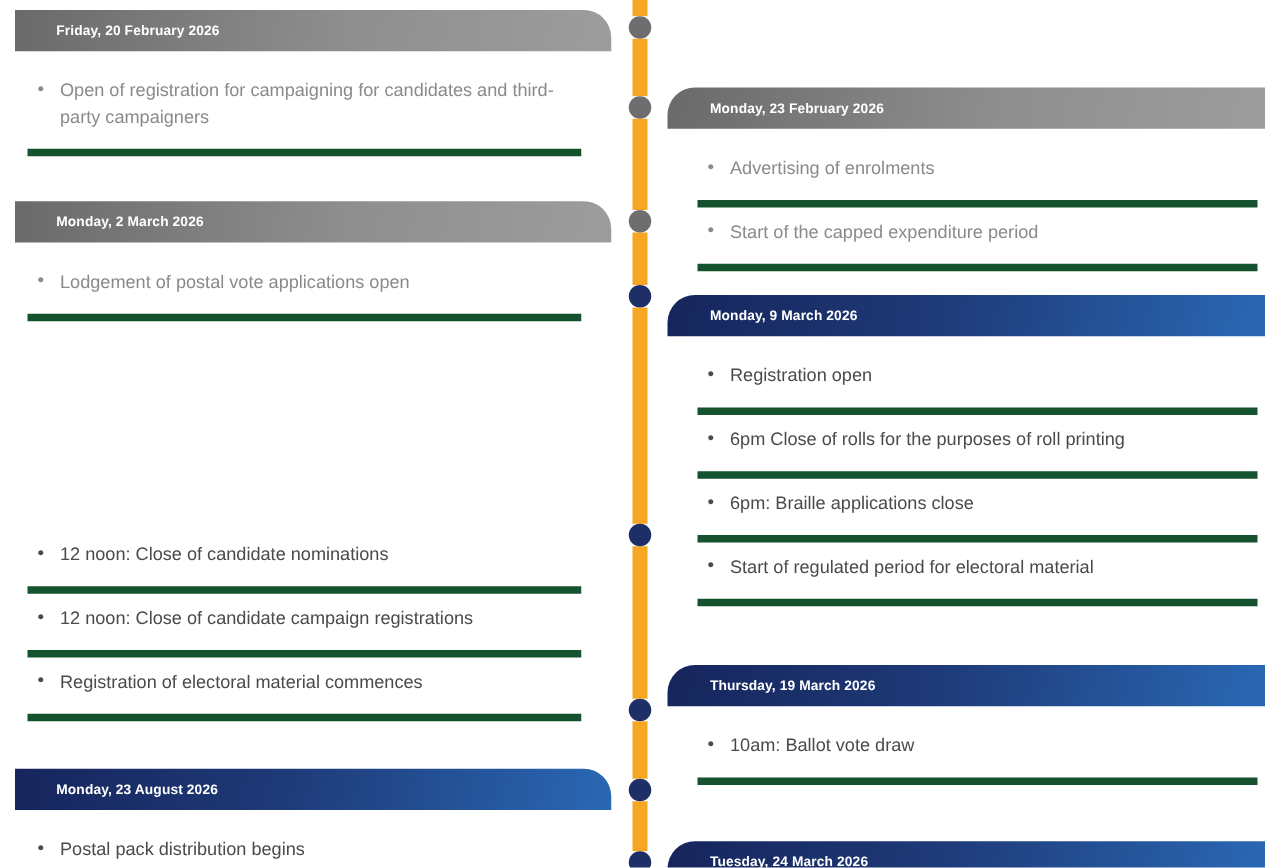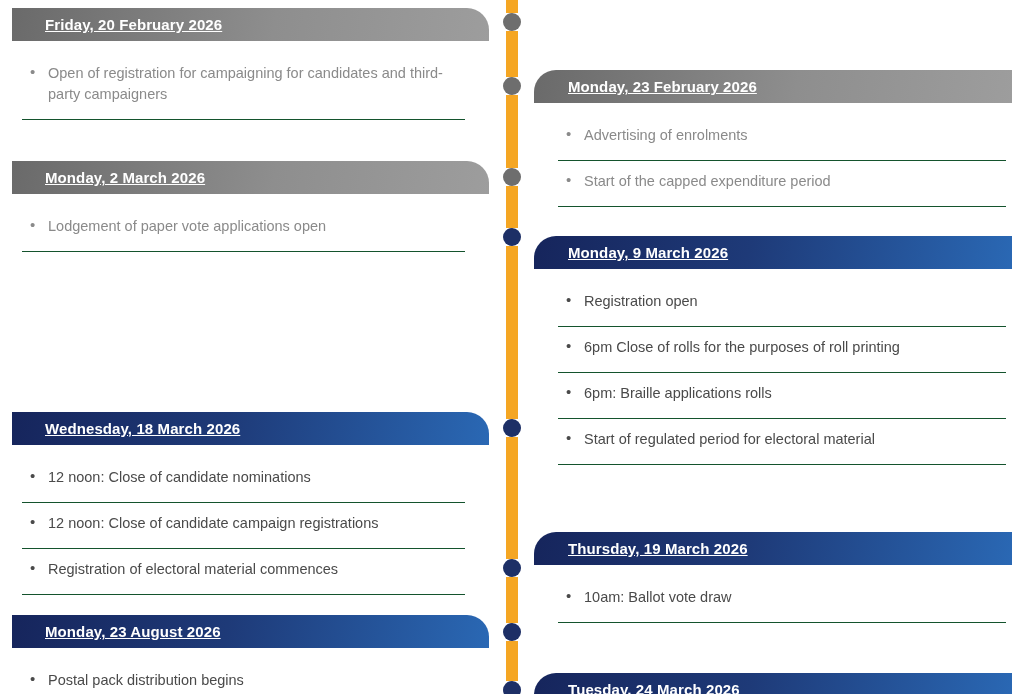--- a/index.html
+++ b/index.html
@@ -56,25 +56,24 @@
   
   .tl-card {
     position: absolute;
     width: 100%;
   }
   .card-header {
     height: 33px;
     display: flex;
     align-items: center;
     color: #ffffff;
-    font-size: 15px;
+    font-size: 11px;
     font-weight: bold;
     letter-spacing: 0.1px;
     white-space: nowrap;
-    text-decoration: underline;
   }
 
   
   #left-column .card-header {
     border-top-right-radius: 22px;
     padding-left: 33px;
     margin-left: 12px;
     width: 477px;
   }
   
@@ -96,21 +95,21 @@
   }
   #left-column .card-body { padding-left: 22px; padding-right: 25px; }
   #right-column .card-body { padding-left: 24px; padding-right: 18px; }
 
   .bullet-item {
     list-style: none;
     position: relative;
     padding: 10px 0 14px 26px;
     font-size: 14.5px;
     line-height: 1.45;
-    border-bottom: 1px solid #14532d;
+    border-bottom: 6px solid #14532d;
   }
   .bullet-item::before {
     content: "\2022";
     position: absolute;
     left: 8px;
     top: 8px;
     font-size: 15px;
   }
   .tl-card.gray .bullet-item { color: #8a8a8a; }
   .tl-card.gray .bullet-item::before { color: #8a8a8a; }
@@ -142,25 +141,24 @@
 <div id="left-column">
     <div class="tl-card gray" style="top: 8px;">
       <div class="card-header">Friday, 20 February 2026</div>
       <ul class="card-body">
         <li class="bullet-item">Open of registration for campaigning for candidates and third-party campaigners</li>
       </ul>
     </div>
     <div class="tl-card gray" style="top: 161px;">
       <div class="card-header">Monday, 2 March 2026</div>
       <ul class="card-body">
-        <li class="bullet-item">Lodgement of paper vote applications open</li>
+        <li class="bullet-item">Lodgement of postal vote applications open</li>
       </ul>
     </div>
     <div class="tl-card navy" style="top: 412px;">
-      <div class="card-header">Wednesday, 18 March 2026</div>
       <ul class="card-body">
         <li class="bullet-item">12 noon: Close of candidate nominations</li>
         <li class="bullet-item">12 noon: Close of candidate campaign registrations</li>
         <li class="bullet-item">Registration of electoral material commences</li>
       </ul>
     </div>
     <div class="tl-card navy" style="top: 615px;">
       <div class="card-header">Monday, 23 August 2026</div>
       <ul class="card-body">
         <li class="bullet-item">Postal pack distribution begins</li>
@@ -173,21 +171,21 @@
       <ul class="card-body">
         <li class="bullet-item">Advertising of enrolments</li>
         <li class="bullet-item">Start of the capped expenditure period</li>
       </ul>
     </div>
     <div class="tl-card navy" style="top: 236px;">
       <div class="card-header">Monday, 9 March 2026</div>
       <ul class="card-body">
         <li class="bullet-item">Registration open</li>
         <li class="bullet-item">6pm Close of rolls for the purposes of roll printing</li>
-        <li class="bullet-item">6pm: Braille applications rolls</li>
+        <li class="bullet-item">6pm: Braille applications close</li>
         <li class="bullet-item">Start of regulated period for electoral material</li>
       </ul>
     </div>
     <div class="tl-card navy" style="top: 532px;">
       <div class="card-header">Thursday, 19 March 2026</div>
       <ul class="card-body">
         <li class="bullet-item">10am: Ballot vote draw</li>
       </ul>
     </div>
     <div class="tl-card navy" style="top: 673px;">

